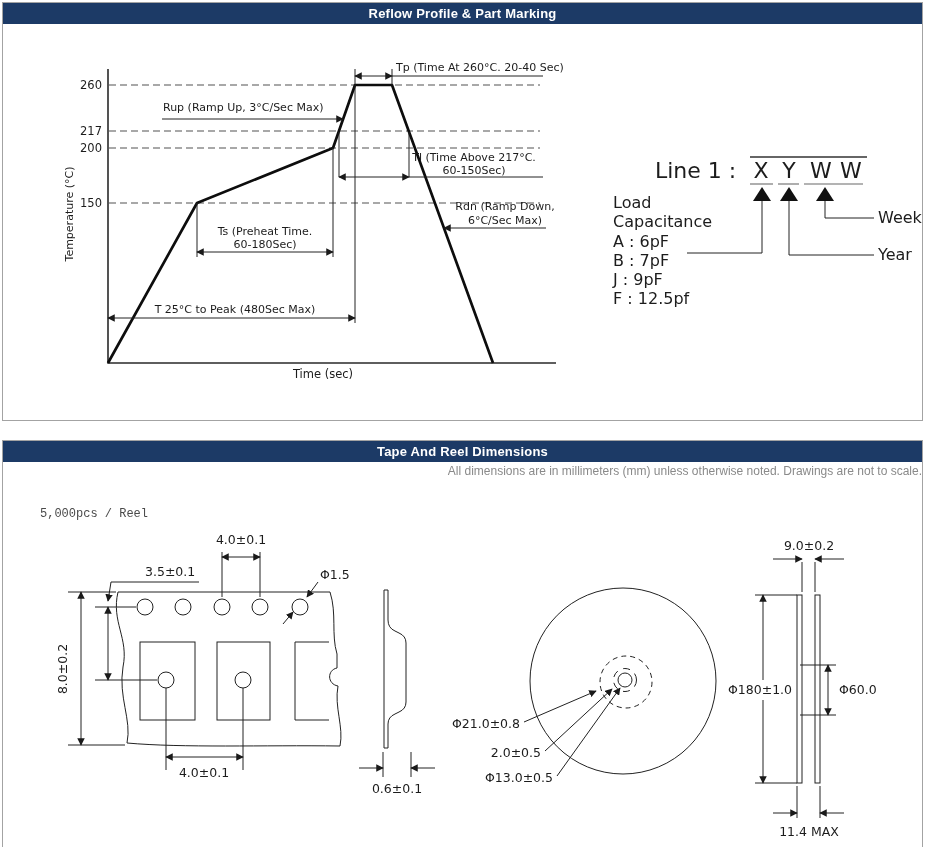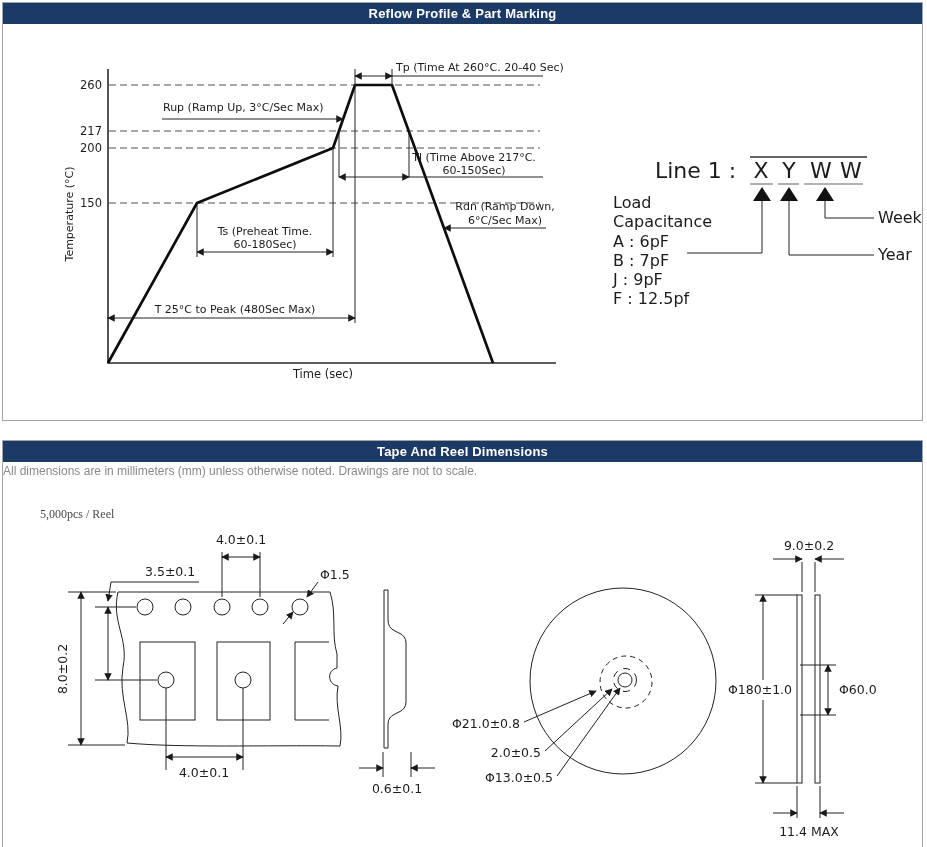--- a/index.html
+++ b/index.html
@@ -7,23 +7,23 @@
         font-family:"DejaVu Sans",sans-serif;}
   .section{position:absolute;left:2px;width:919px;border:1px solid #a3a3a3;background:#fff;}
   #sec1{top:2px;height:417px;}
   #sec2{top:440px;height:421px;}
   .bar{height:21px;background:#1c3a66;color:#fff;display:flex;align-items:center;
        justify-content:center;font-family:"Liberation Sans",sans-serif;
        font-weight:bold;font-size:13px;letter-spacing:.2px;}
   .content{position:relative;width:100%;}
   #sec1 .content{height:394px;}
   #sec2 .content{height:398px;}
-  .note{position:absolute;top:2px;left:0;width:100%;text-align:left;
+  .note{position:absolute;top:2px;left:0;width:100%;text-align:right;
         font-family:"Liberation Sans",sans-serif;font-size:12px;color:#8a8a8a;}
-  .qty{position:absolute;top:45px;left:37px;font-family:Liberation Serif, serif;
+  .qty{position:absolute;top:45px;left:37px;font-family:Liberation Mono, monospace;
        font-size:12px;color:#4a4a4a;}
   svg{position:absolute;top:0;left:0;}
   svg text{fill:#1c1c1c;font-family:"DejaVu Sans",sans-serif;}
   .ln{stroke:#222;stroke-width:1;fill:none;}
   .thick{stroke:#0d0d0d;stroke-width:2.7;fill:none;stroke-linejoin:round;}
   .axis{stroke:#2a2a2a;stroke-width:1.6;fill:none;}
   .grid{stroke:#8c8c8c;stroke-width:1.3;stroke-dasharray:7 4;fill:none;}
   .dash{stroke:#222;stroke-width:1;fill:none;stroke-dasharray:5 4;}
   .t11{font-size:11px;}
   .t115{font-size:11.5px;}

